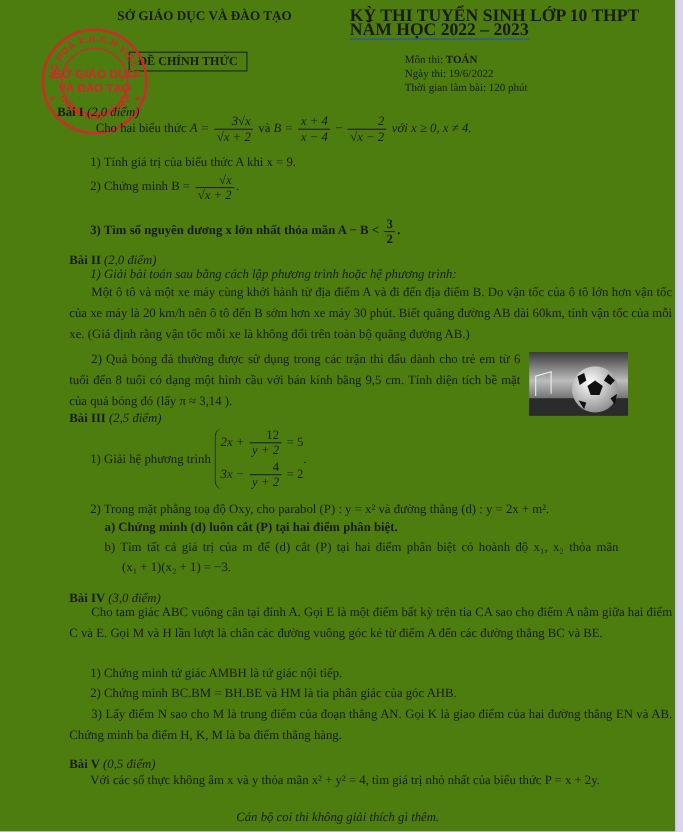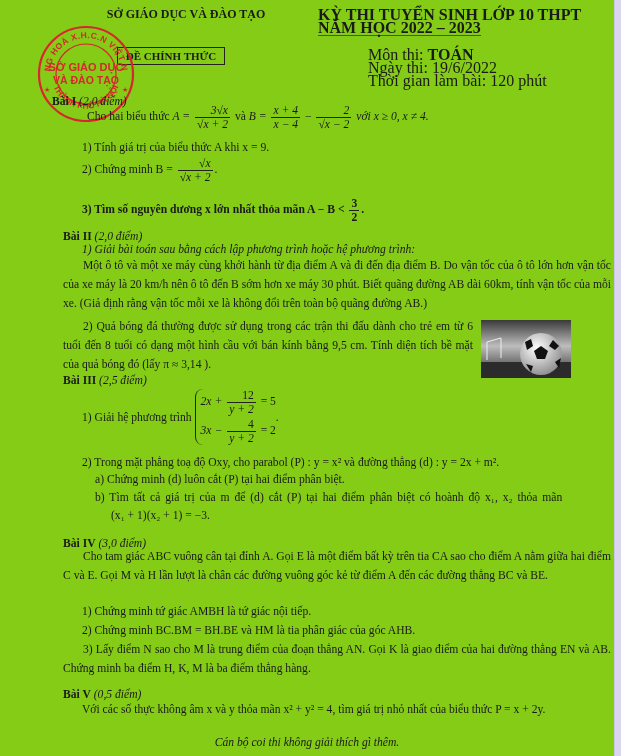--- a/index.html
+++ b/index.html
@@ -1,29 +1,29 @@
 <!DOCTYPE html>
 <html><head>
 <meta charset="utf-8">
 <style>
   * { box-sizing: border-box; margin: 0; padding: 0; }
   html, body { width: 621px; height: 756px; overflow: hidden; background: #f6f6fb; }
   body { font-family: "Liberation Serif", serif; color: #1a1a1a; font-size: 11.6px; position: relative; }
-  .page { position: absolute; left: 0; top: 0; width: 614px; height: 756px; background: #84cc16; }
+  .page { position: absolute; left: 0; top: 0; width: 614px; height: 756px; background: #4d7c0f; }
   .edge { position: absolute; right: 0; top: 0; width: 7px; height: 756px; background: #d9d6ee; border-left: 1px solid #c9c6e6; }
   .abs { position: absolute; white-space: nowrap; }
   .b { font-weight: bold; }
   .i { font-style: italic; }
   .m { font-family: "Liberation Serif", serif; font-style: italic; }
   .hdr-left { left: 96px; top: 8px; width: 180px; text-align: center; font-weight: bold; font-size: 12px; line-height: 13px; }
   .hdr-left .ul { display: inline-block; border-bottom: 1px solid #222; padding-bottom: 1px; }
   .hdr-right { left: 318px; top: 8px; width: 240px; text-align: left; font-weight: bold; font-size: 16px; line-height: 13px; }
   .hdr-right .ul { display: inline-block; border-bottom: 1px solid #1d4ed8; padding-bottom: 1px; }
   .official-box { left: 117px; top: 47px; width: 108px; height: 18px; border: 1px solid #222; font-weight: bold; font-size: 11px; text-align: center; line-height: 16px; }
-  .meta { left: 368px; top: 48px; font-size: 16px; line-height: 13px; }
+  .meta { left: 368px; top: 48px; font-size: 10px; line-height: 13px; }
   .stamp { left: 36px; top: 22px; width: 100px; height: 100px; }
   .para { left: 63px; width: 548px; font-size: 11.6px; line-height: 19px; white-space: normal; text-align: justify; }
   .frac { display: inline-block; vertical-align: middle; text-align: right; margin: 0 2px; line-height: 13px; }
   .frac .n { display: block; border-bottom: 1px solid #222; padding: 0 2px; }
   .frac .d { display: block; padding: 0 2px; }
   .brace { display: inline-block; vertical-align: middle; border-left: 1.5px solid #222; border-radius: 8px 0 0 8px; padding-left: 5px; }
   .ball { left: 481px; top: 320px; width: 90px; height: 58px; }
 </style>
 </head>
 <body>
@@ -142,21 +142,21 @@
       </span>
       <span style="display:block; margin-top:2px;">
         <span class="m">3x −</span>
         <span class="frac"><span class="n">4</span><span class="d m">y + 2</span></span>
         <span>= 2</span>
       </span>
     </span><span style="vertical-align:middle;">.</span>
   </div>
 
   <div class="abs" style="left:82px; top:456px;">2)  Trong mặt phẳng toạ độ Oxy, cho parabol (P) : y = x² và đường thẳng (d) : y = 2x + m².</div>
-  <div class="abs" style="left:95px; top:473px;">a)  Chứng minh (d) luôn cắt (P) tại hai điểm phân biệt.</div>
+  <div class="abs" style="left:95px; top:473px;font-weight:bold;">a)  Chứng minh (d) luôn cắt (P) tại hai điểm phân biệt.</div>
   <div class="abs" style="left:95px; top:491px; word-spacing:2px;">b)  Tìm tất cả giá trị của m để (d) cắt (P) tại hai điểm phân biệt có hoành độ x₁, x₂ thỏa mãn</div>
   <div class="abs" style="left:111px; top:509px;">(x₁ + 1)(x₂ + 1) = −3.</div>
 
   <div class="abs" style="left:63px; top:537px;">
     <span class="b">Bài IV</span>
     <span class="i">(3,0 điểm)</span>
   </div>
   <div class="abs para" style="top:547px; text-indent:20px;">Cho tam giác ABC vuông cân tại đỉnh A. Gọi E là một điểm bất kỳ trên tia CA sao cho điểm A nằm giữa hai điểm C và E. Gọi M và H lần lượt là chân các đường vuông góc kẻ từ điểm A đến các đường thẳng BC và BE.</div>
   <div class="abs" style="left:82px; top:605px;">1)  Chứng minh tứ giác AMBH là tứ giác nội tiếp.</div>
   <div class="abs" style="left:82px; top:624px;">2)  Chứng minh BC.BM = BH.BE và HM là tia phân giác của góc AHB.</div>

